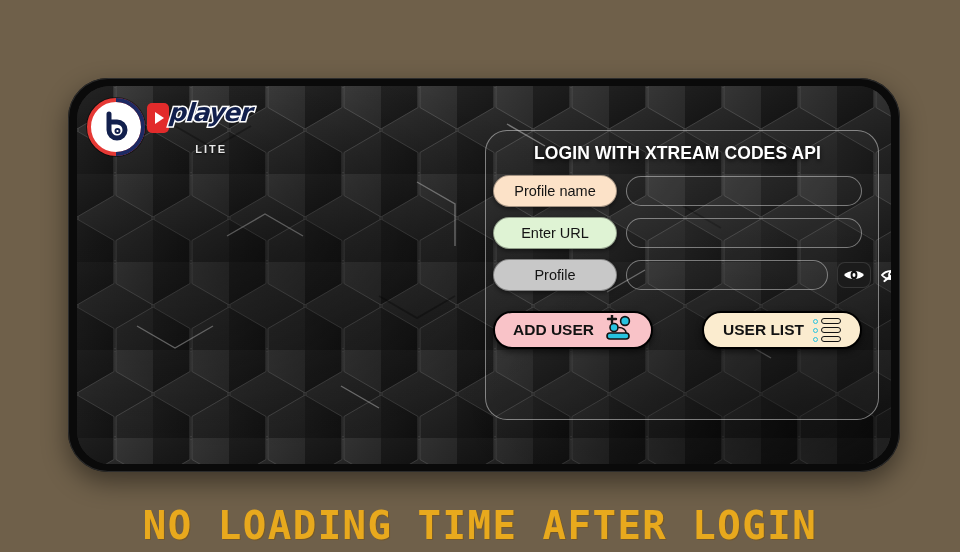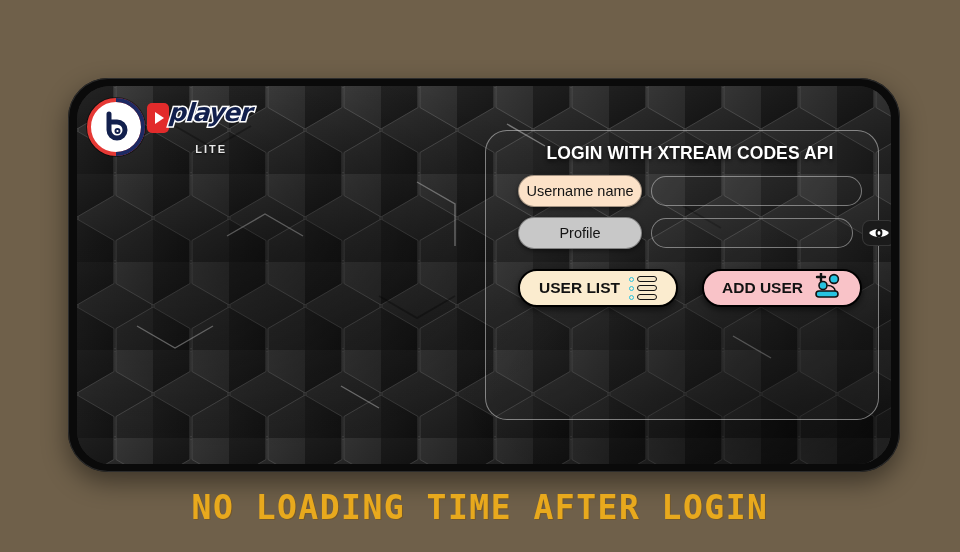--- a/index.html
+++ b/index.html
@@ -138,21 +138,21 @@
   
   .login-panel {
     position: absolute;
     left: 408px;
     top: 44px;
     width: 394px;
     height: 290px;
     border-radius: 22px;
     border: 1.5px solid rgba(210,210,210,0.55);
     background: rgba(255,255,255,0.035);
-    padding: 12px 16px 14px 32px;
+    padding: 12px 16px 14px 7px;
     z-index: 5;
     display: flex;
     flex-direction: column;
   }
 
   .panel-title {
     text-align: center;
     color: #ffffff;
     font-weight: bold;
     font-size: 17.5px;
@@ -259,25 +259,25 @@
   }
   .icon-list .bar {
     width: 20px; height: 6px; border-radius: 3px;
     background: #f5e6c8; border: 1.6px solid #111;
   }
 
   
   .caption {
     position: absolute;
     left: 0; right: 0;
-    top: 488px;
+    top: 503px;
     text-align: center;
     font-family: "DejaVu Sans Mono", monospace;
     font-weight: bold;
-    font-size: 33px;
+    font-size: 39px;
     letter-spacing: 1.5px;
     color: #e8a91d;
     text-shadow: 1px 1px 0 rgba(120,80,10,0.45);
   }
 </style>
 </head>
 <body>
 
 <div class="phone-frame">
   <div class="phone-screen">
@@ -346,24 +346,28 @@
           <span class="word-lite">LITE</span>
         </div>
       </div>
     </div>
 
     <div class="login-panel">
 
       <div class="panel-title">LOGIN WITH XTREAM CODES API</div>
 
       <div class="form-row">
-        <div class="pill-label pill-profile">Username name</div>
+        <div class="pill-label pill-profile">Profile name</div>
         <input class="field-input" type="text" placeholder="" style="">
       </div>
 
+      <div class="form-row">
+        <div class="pill-label pill-url">Enter URL</div>
+        <input class="field-input" type="text" placeholder="" style="">
+      </div>
 
 
       <div class="form-row">
         <div class="pill-label pill-pass">Profile</div>
         <input class="field-input pw-input" type="password" placeholder="" style="">
 
         <div class="eye-btn">
           <svg width="22" height="14" viewBox="0 0 22 14" xmlns="http://www.w3.org/2000/svg">
             <path d="M1 7 C5 1.5 17 1.5 21 7 C17 12.5 5 12.5 1 7 Z" fill="#ffffff"></path>
             <ellipse cx="11" cy="7" rx="3.4" ry="4.2" fill="#111"></ellipse>
@@ -374,52 +378,52 @@
         <div class="eye-off-btn">
           <svg width="24" height="16" viewBox="0 0 24 16" xmlns="http://www.w3.org/2000/svg">
             <path d="M2 8 C6 2.5 18 2.5 22 8 C18 13.5 6 13.5 2 8 Z" fill="none" stroke="#ffffff" stroke-width="2"></path>
             <ellipse cx="12" cy="8" rx="3" ry="3.4" fill="none" stroke="#ffffff" stroke-width="1.8"></ellipse>
             <line x1="4.5" y1="14" x2="19.5" y2="2" stroke="#ffffff" stroke-width="2.2" stroke-linecap="round"></line>
           </svg>
         </div>
       </div>
 
       <div class="actions">
+
+        <div class="act-btn act-adduser">
+          <span>ADD USER</span>
+          <span>
+            <svg width="30" height="26" viewBox="0 0 30 26" xmlns="http://www.w3.org/2000/svg">
+              <line x1="5" y1="4" x2="13" y2="4" stroke="#121212" stroke-width="2.4" stroke-linecap="round"></line>
+              <line x1="9" y1="0" x2="9" y2="8" stroke="#121212" stroke-width="2.4" stroke-linecap="round"></line>
+              <circle cx="22" cy="6" r="4.4" fill="#27c3e0" stroke="#121212" stroke-width="1.6"></circle>
+              <circle cx="11" cy="12.5" r="4" fill="#27c3e0" stroke="#121212" stroke-width="1.6"></circle>
+              <path d="M16 12.5 C20 12.5 23 15 23 17.5 L23 20" fill="none" stroke="#121212" stroke-width="1.6" stroke-linecap="round"></path>
+              <rect x="4" y="18" width="22" height="6" rx="3" fill="#27c3e0" stroke="#121212" stroke-width="1.6"></rect>
+            </svg>
+          </span>
+        </div>
 
         <div class="act-btn act-userlist">
           <span>USER LIST</span>
           <span class="icon-list">
             <span class="ln">
                 <span class="dot"></span>
                 <span class="bar"></span>
               </span>
             <span class="ln">
                 <span class="dot"></span>
                 <span class="bar"></span>
               </span>
             <span class="ln">
                 <span class="dot"></span>
                 <span class="bar"></span>
               </span>
           </span>
         </div>
 
-        <div class="act-btn act-adduser">
-          <span>ADD USER</span>
-          <span>
-            <svg width="30" height="26" viewBox="0 0 30 26" xmlns="http://www.w3.org/2000/svg">
-              <line x1="5" y1="4" x2="13" y2="4" stroke="#121212" stroke-width="2.4" stroke-linecap="round"></line>
-              <line x1="9" y1="0" x2="9" y2="8" stroke="#121212" stroke-width="2.4" stroke-linecap="round"></line>
-              <circle cx="22" cy="6" r="4.4" fill="#27c3e0" stroke="#121212" stroke-width="1.6"></circle>
-              <circle cx="11" cy="12.5" r="4" fill="#27c3e0" stroke="#121212" stroke-width="1.6"></circle>
-              <path d="M16 12.5 C20 12.5 23 15 23 17.5 L23 20" fill="none" stroke="#121212" stroke-width="1.6" stroke-linecap="round"></path>
-              <rect x="4" y="18" width="22" height="6" rx="3" fill="#27c3e0" stroke="#121212" stroke-width="1.6"></rect>
-            </svg>
-          </span>
-        </div>
-
       </div>
     </div>
 
   </div>
 </div>
 
 <div class="caption">NO LOADING TIME AFTER LOGIN</div>
 
 </body></html>

